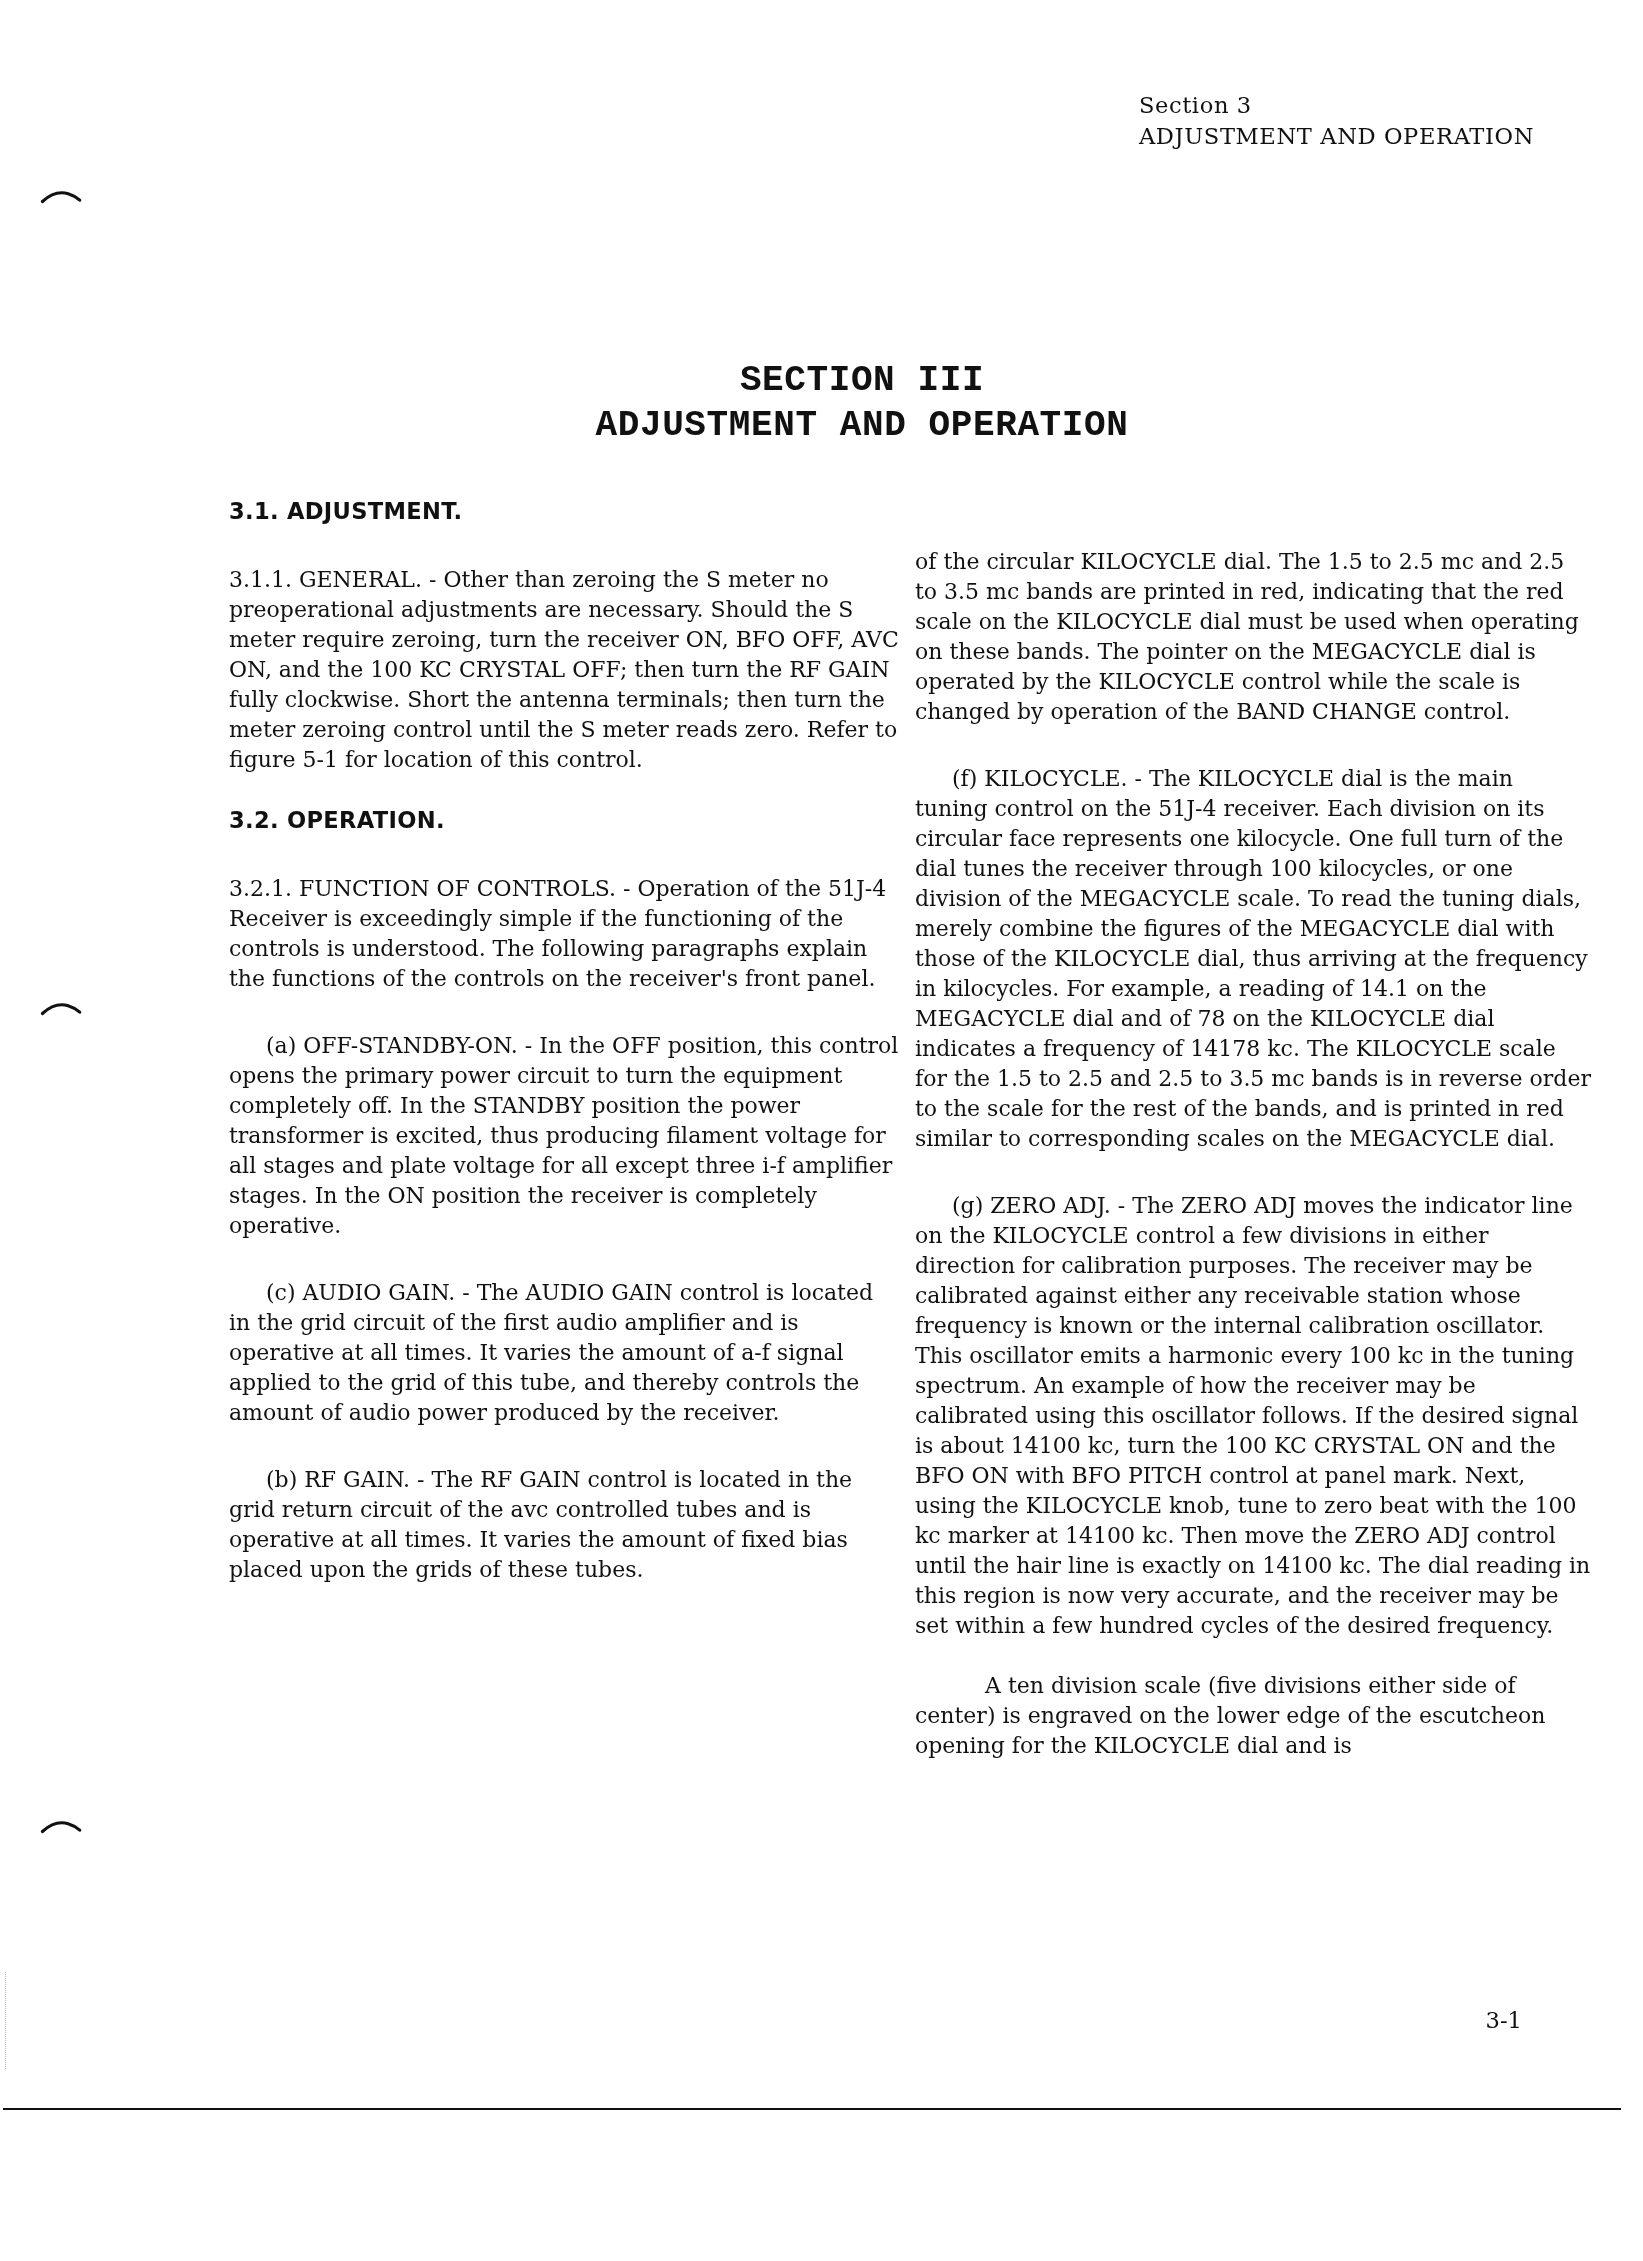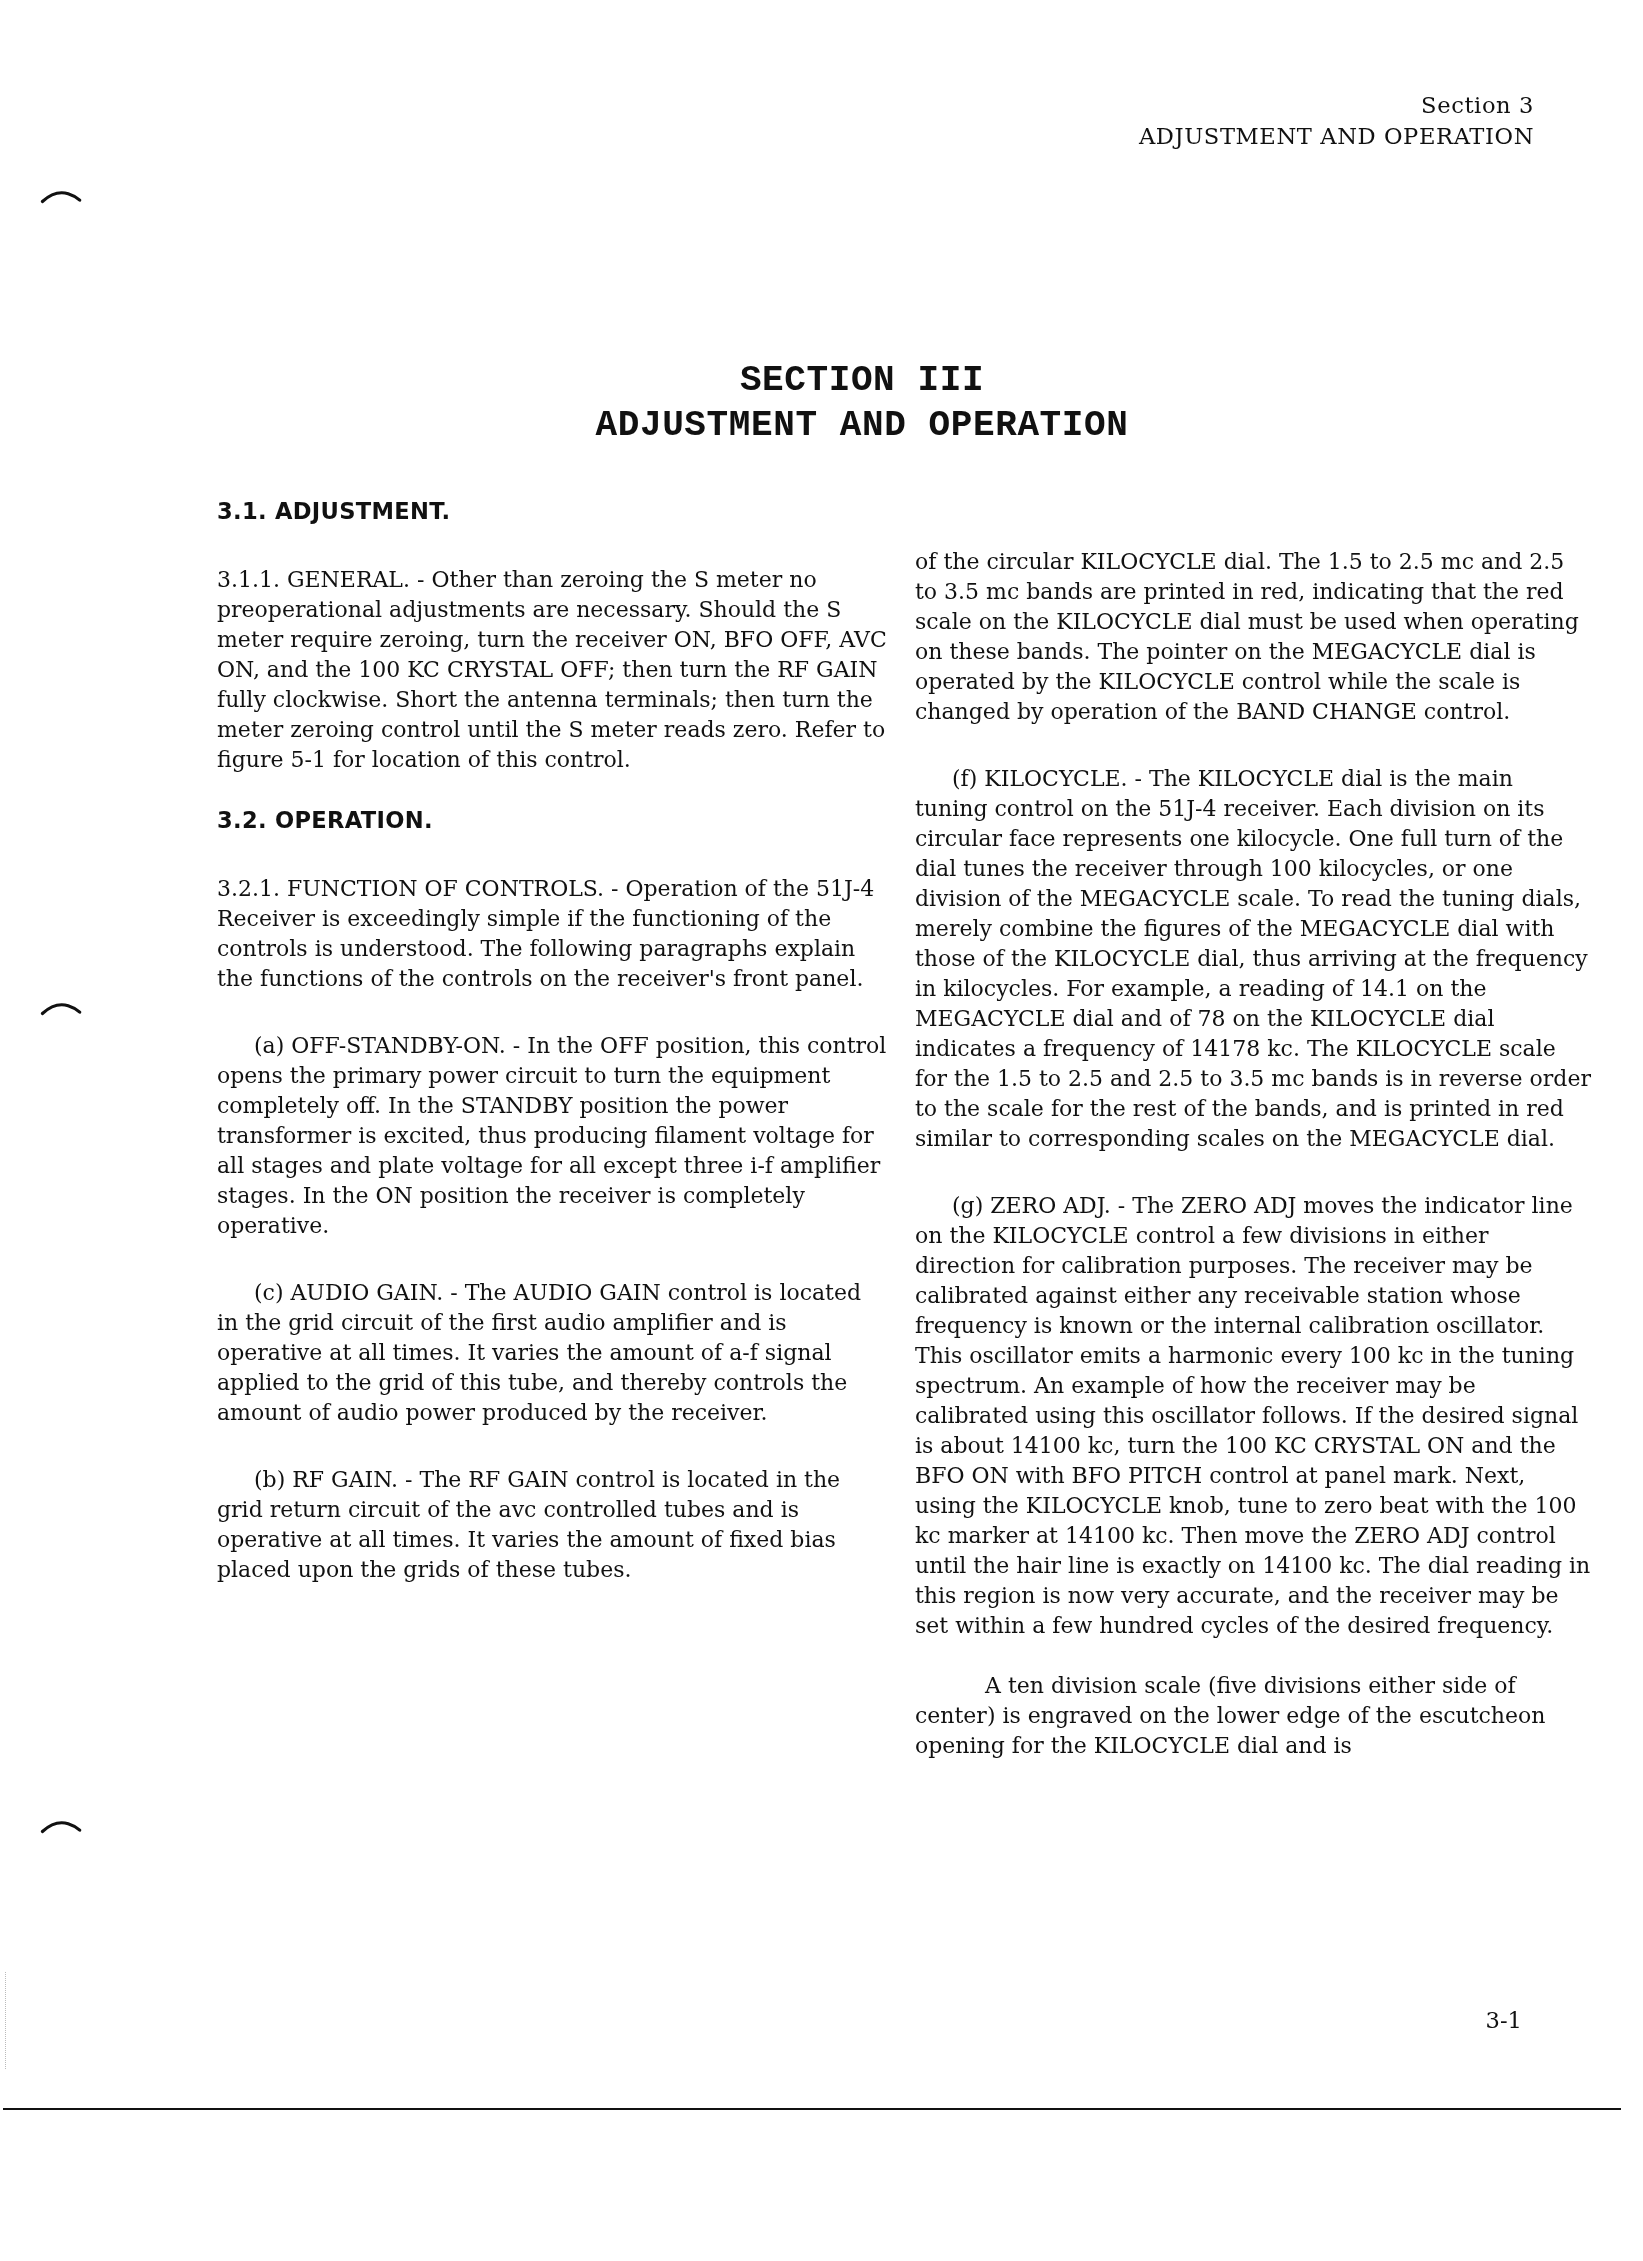--- a/index.html
+++ b/index.html
@@ -12,21 +12,21 @@
       height: 2261px;
       position: relative;
       overflow: hidden;
       color: #111111;
       font-family: "DejaVu Serif", "Liberation Serif", serif;
     }
     .running-head {
       position: absolute;
       right: 110px;
       top: 90px;
-      text-align: right;
+      text-align: left;
       font-family: "DejaVu Serif", serif;
       font-size: 22.6px;
       line-height: 31px;
       letter-spacing: 0.6px;
     }
     .running-head .line { display: block; }
 
     .punch-mark {
       position: absolute;
       left: 37px;
@@ -51,21 +51,21 @@
     .title-block .line { display: block; }
 
     .column {
       position: absolute;
       top: 496px;
       width: 670px;
       font-family: "DejaVu Serif", serif;
       font-size: 22px;
       line-height: 30px;
     }
-    .col-left { left: 217px; }
+    .col-left { left: 229px; }
     .col-right { left: 915px; top: 547px; width: 677px; }
 
     .section-heading {
       font-family: "DejaVu Sans", sans-serif;
       font-weight: bold;
       font-size: 22.6px;
       line-height: 30px;
       margin: 0 0 39px 0;
       letter-spacing: 0.3px;
     }

